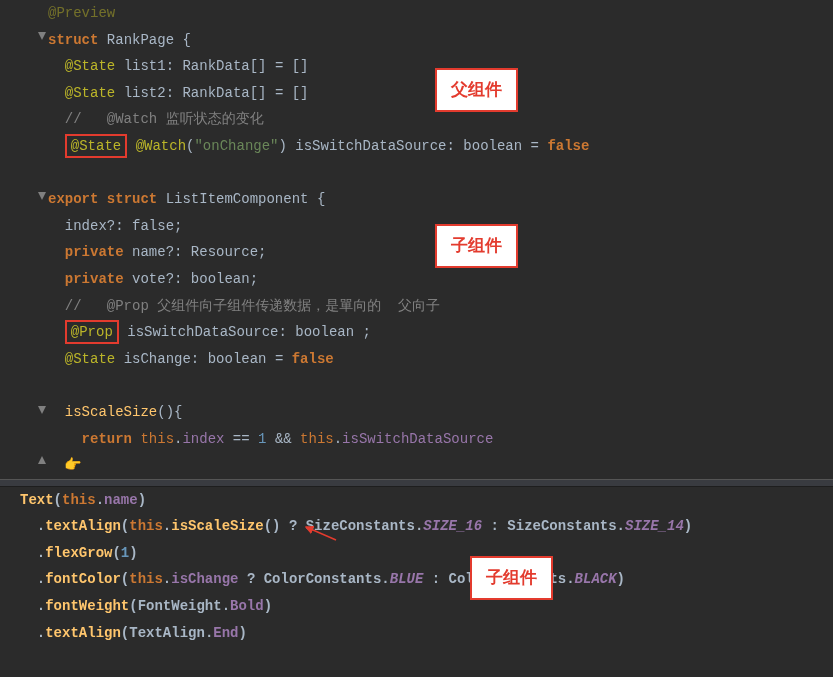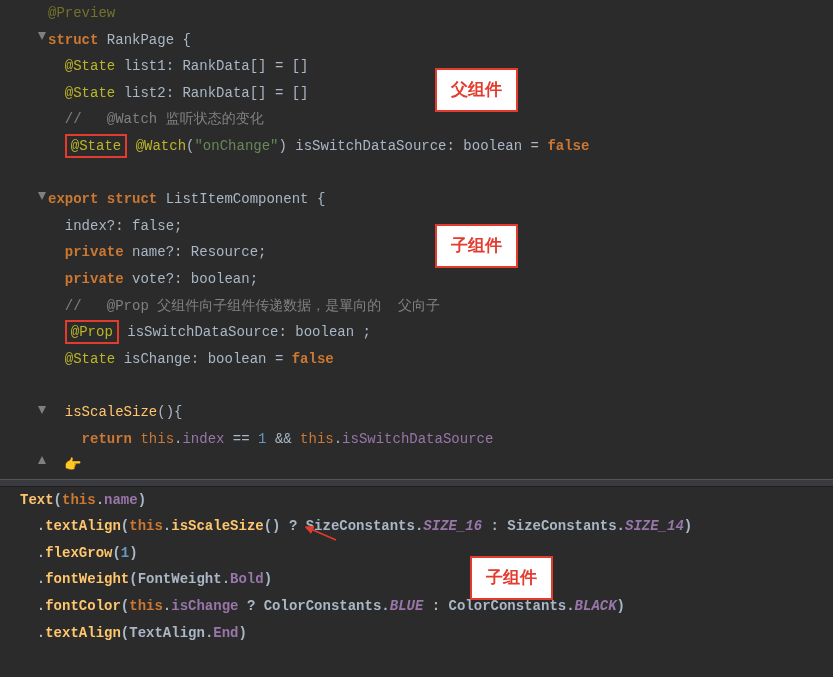--- a/index.html
+++ b/index.html
@@ -115,23 +115,23 @@
 
   <div class="top-strip"></div>
 
   <div class="block2">
     <div class="line2"><span class="tok-func">Text</span>(<span class="tok-kw-nb">this</span>.<span class="tok-member">name</span>)</div>
 
     <div class="line2">  .<span class="tok-func">textAlign</span>(<span class="tok-kw-nb">this</span>.<span class="tok-func">isScaleSize</span>() ? <span class="tok-id">SizeConstants</span>.<span class="tok-member" style="font-style:italic">SIZE_16</span> : <span class="tok-id">SizeConstants</span>.<span class="tok-member" style="font-style:italic">SIZE_14</span>)</div>
 
     <div class="line2">  .<span class="tok-func">flexGrow</span>(<span class="tok-num">1</span>)</div>
 
+    <div class="line2">  .<span class="tok-func">fontColor</span>(<span class="tok-kw-nb">this</span>.<span class="tok-member">isChange</span> ? <span class="tok-id">ColorConstants</span>.<span class="tok-member" style="font-style:italic">BLUE</span> : <span class="tok-id">ColorConstants</span>.<span class="tok-member" style="font-style:italic">BLACK</span>)</div>
+
     <div class="line2">  .<span class="tok-func">fontWeight</span>(<span class="tok-id">FontWeight</span>.<span class="tok-member">Bold</span>)</div>
-
-    <div class="line2">  .<span class="tok-func">fontColor</span>(<span class="tok-kw-nb">this</span>.<span class="tok-member">isChange</span> ? <span class="tok-id">ColorConstants</span>.<span class="tok-member" style="font-style:italic">BLUE</span> : <span class="tok-id">ColorConstants</span>.<span class="tok-member" style="font-style:italic">BLACK</span>)</div>
 
     <div class="line2">  .<span class="tok-func">textAlign</span>(<span class="tok-id">TextAlign</span>.<span class="tok-member">End</span>)</div>
   </div>
 
   <div class="annotation" style="top:68px; left:435px;">父组件</div>
   <div class="annotation" style="top:224px; left:435px;">子组件</div>
   <div class="annotation" style="top:556px; left:470px;">子组件</div>
 
   <svg class="arrow" style="top:524px; left:300px;" width="40" height="20">
     <defs>

